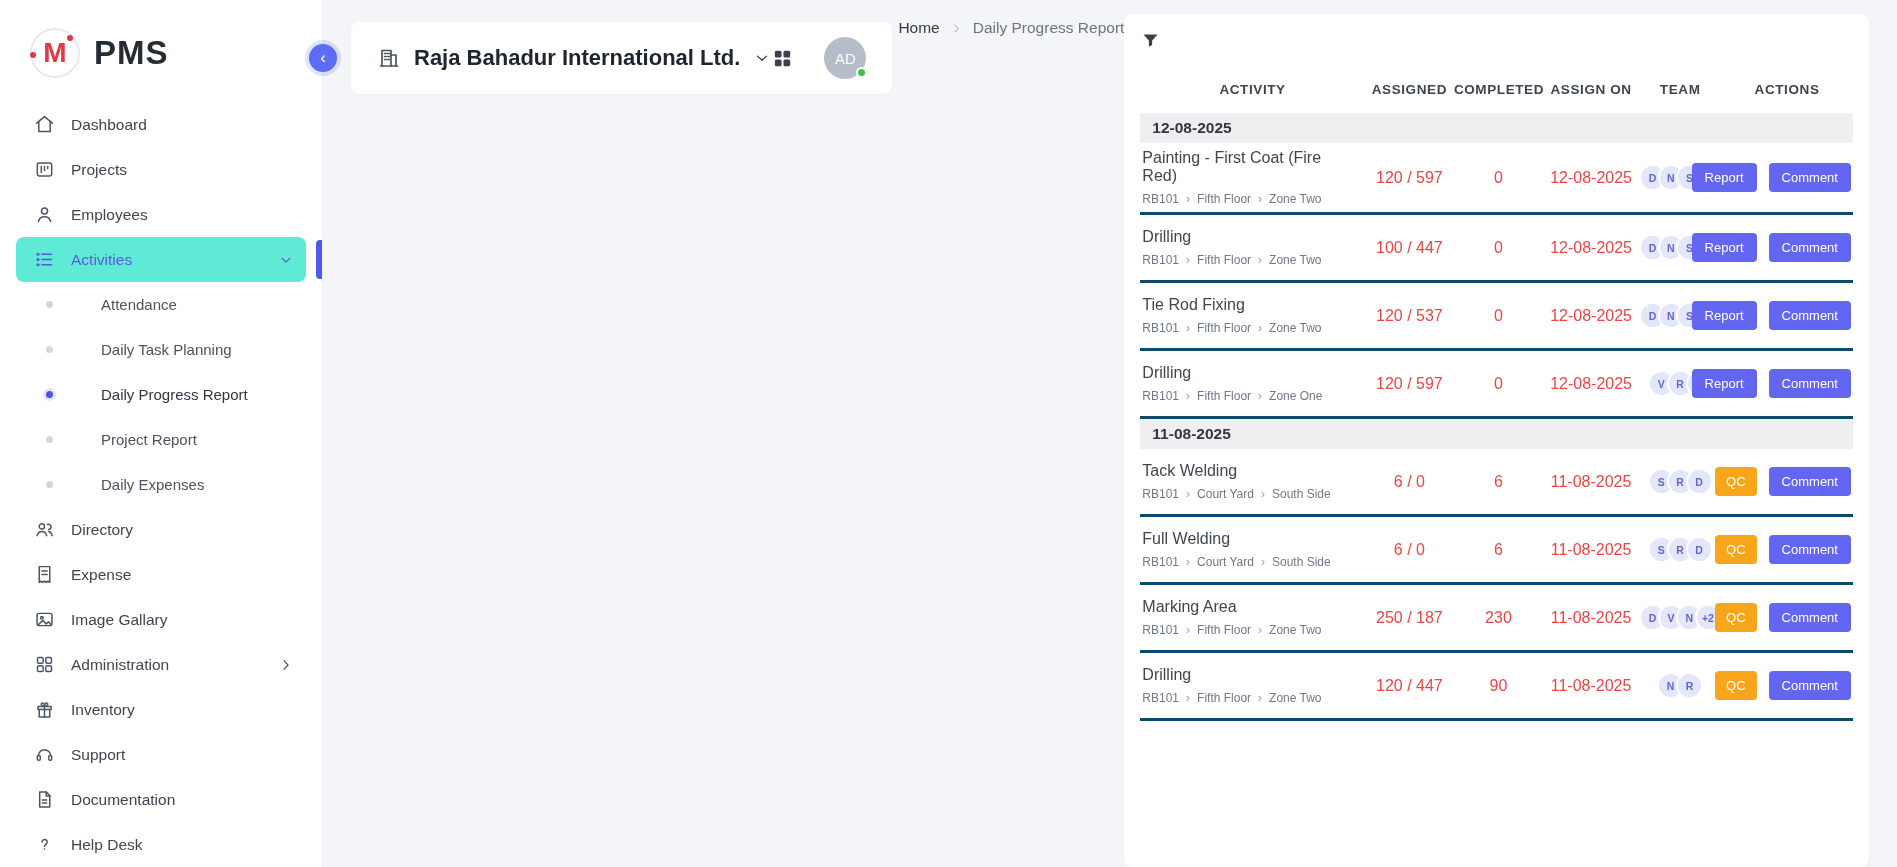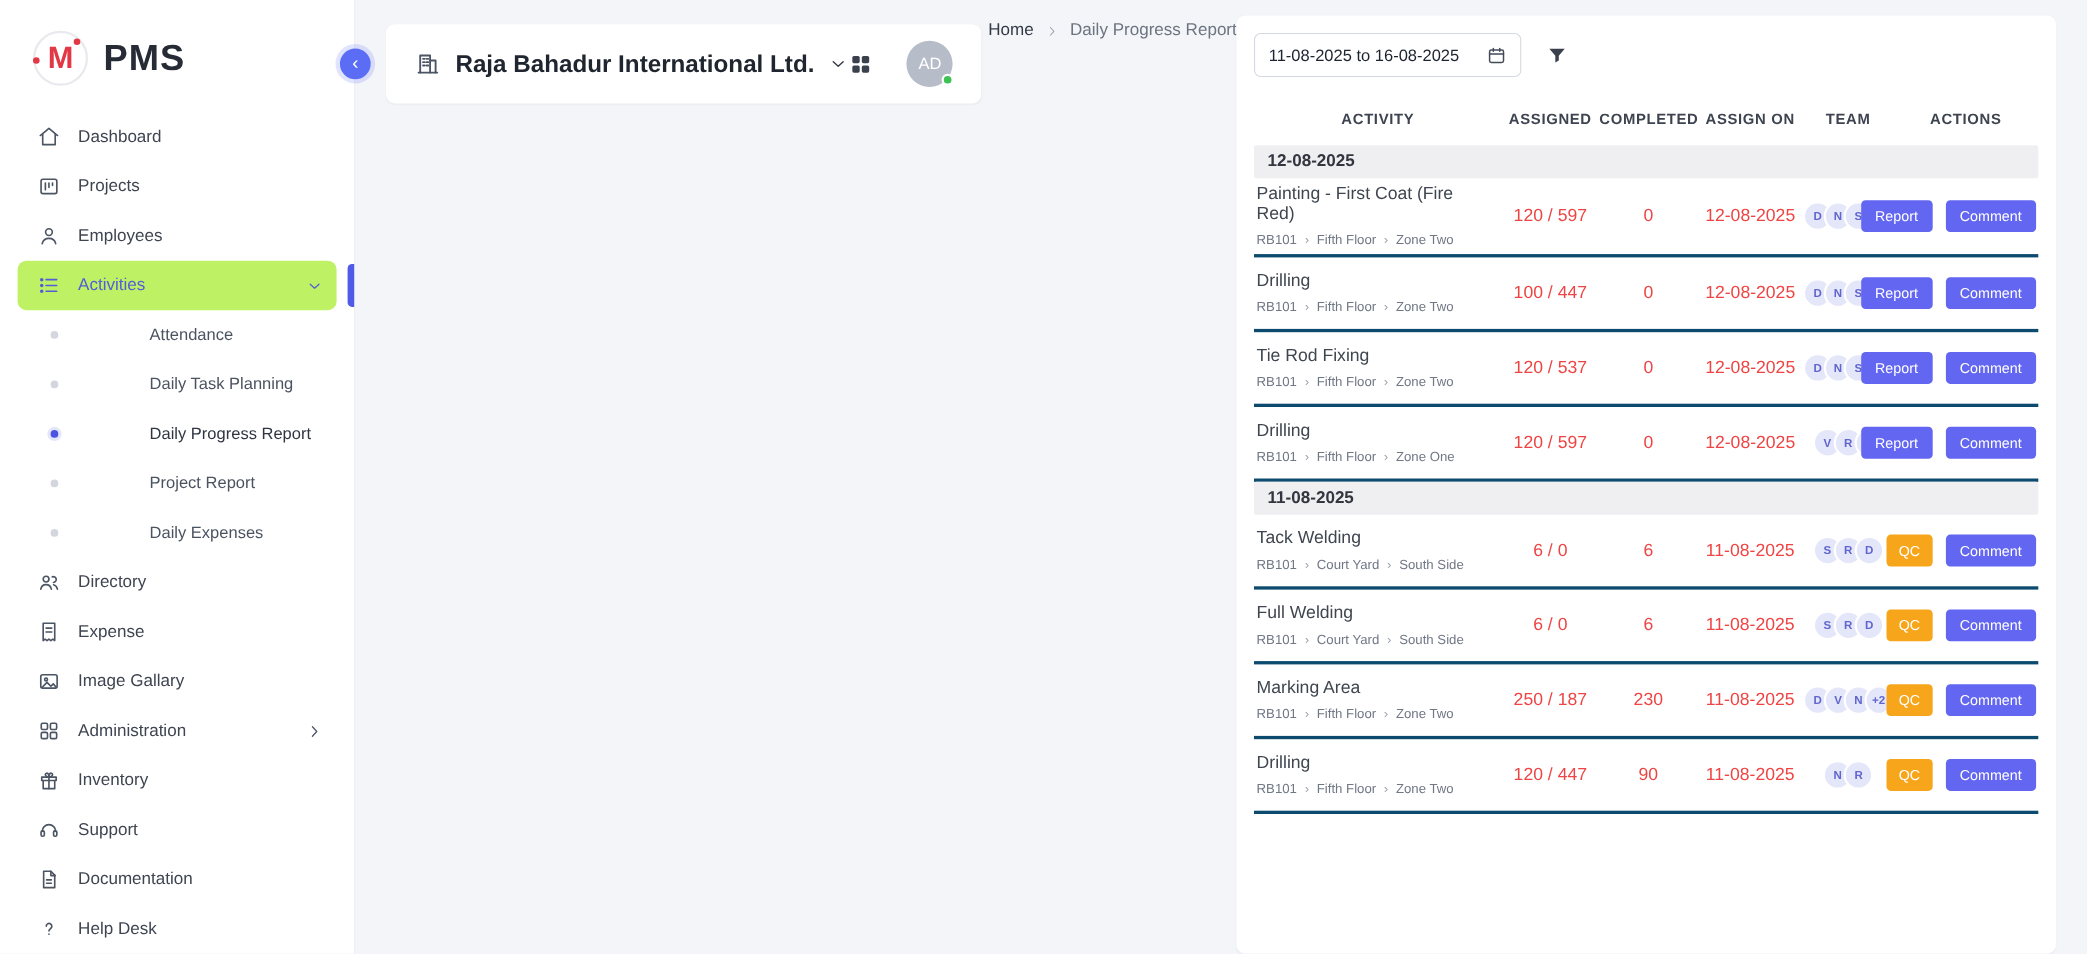--- a/index.html
+++ b/index.html
@@ -16,27 +16,27 @@
   .logo-row { display:flex; align-items:center; gap:14px; padding:28px 0 24px 30px; }
   .logo-mark { width:50px; height:50px; border-radius:50%; border:2px solid #e9e9ee; position:relative; display:flex; align-items:center; justify-content:center; background:#fff; }
   .logo-mark span { color:#e23744; font-weight:bold; font-size:28px; }
   .logo-mark i { position:absolute; width:6px; height:6px; background:#e23744; border-radius:50%; }
   .logo-mark i.d1 { top:5px; right:5px; }
   .logo-mark i.d2 { left:-2px; top:22px; }
   .logo-text { font-size:33px; font-weight:800; color:#262b35; letter-spacing:1px; }
   nav { padding:0 16px; }
   .nav-item { display:flex; align-items:center; height:45px; padding:0 12px 0 18px; gap:16px; color:#3e4551; font-size:15.5px; font-weight:500; border-radius:8px; cursor:pointer; position:relative; }
   .nav-item .ic { color:#4b5563; width:21px; height:21px; flex:none; }
-  .nav-item.active { background:#bef264; color:#565cd8; }
+  .nav-item.active { background:#5eead4; color:#565cd8; }
   .nav-item.active .ic { color:#565cd8; }
   .nav-item .chev { margin-left:auto; width:16px !important; height:16px !important; }
   .accent { position:absolute; right:-16px; top:3px; bottom:3px; width:6px; background:#4f5ae8; border-radius:4px 0 0 4px; }
   .sub-item { display:flex; align-items:center; height:45px; padding-left:30px; cursor:pointer; }
   .bullet { width:7px; height:7px; border-radius:50%; background:#d3d6de; flex:none; }
-  .sub-label { margin-left:83px; font-size:15px; color:#4b5360; }
+  .sub-label { margin-left:48px; font-size:15px; color:#4b5360; }
   .sub-item.active .bullet { background:#4a54e1; box-shadow:0 0 0 3px rgba(74,84,225,.15); }
   .sub-item.active .sub-label { color:#2f3642; font-weight:500; }
   .collapse-btn { position:absolute; left:309px; top:44px; width:28px; height:28px; border-radius:50%; background:#5b6cf5; color:#fff; border:none; z-index:5; font-size:17px; line-height:1; cursor:pointer; box-shadow:0 0 0 4px rgba(91,108,245,.18); display:flex; align-items:center; justify-content:center; padding:0 0 2px 0; font-family:inherit; }
 
   
   main { flex:1; height:100%; padding:0 28px; display:flex; flex-direction:row; min-width:0; }
   .topbar { margin-top:22px; height:72px; background:#fff; border-radius:8px; display:flex; align-items:center; justify-content:space-between; padding:0 26px; box-shadow:0 1px 2px rgba(23,25,35,.04); flex:none; }
   .company { display:flex; align-items:center; gap:13px; cursor:pointer; }
   .company-name { font-size:22px; font-weight:700; color:#20262f; }
   .topbar-right { display:flex; align-items:center; gap:30px; }
@@ -293,29 +293,20 @@
       <span class="i-slot i-13">
           <svg class="ic" viewBox="0 0 24 24">
             <path d="M9 5.5l6 6.5-6 6.5"></path>
           </svg>
         </span>
       <span class="bc-current">Daily Progress Report</span>
     </div>
 
     <div class="card">
       <div class="filter-row">
-        <div class="date-input">
-          <span>11-08-2025 to 16-08-2025</span>
-          <span class="i-slot i-19">
-              <svg class="ic" viewBox="0 0 24 24">
-                <rect x="4" y="5.5" width="16" height="14.5" rx="2"></rect>
-                <path d="M4 10.2h16M8.3 3.8v3.4M15.7 3.8v3.4"></path>
-              </svg>
-            </span>
-        </div>
         <span class="i-slot i-21">
             <svg class="ic" viewBox="0 0 24 24">
               <path d="M4 5h16l-6.2 7.3v4.9l-3.6 2V12.3z" fill="currentColor" stroke="none"></path>
             </svg>
           </span>
       </div>
 
       <div>
         <div class="thead grid6" id="thead">
             <div class="th col0">ACTIVITY</div>

